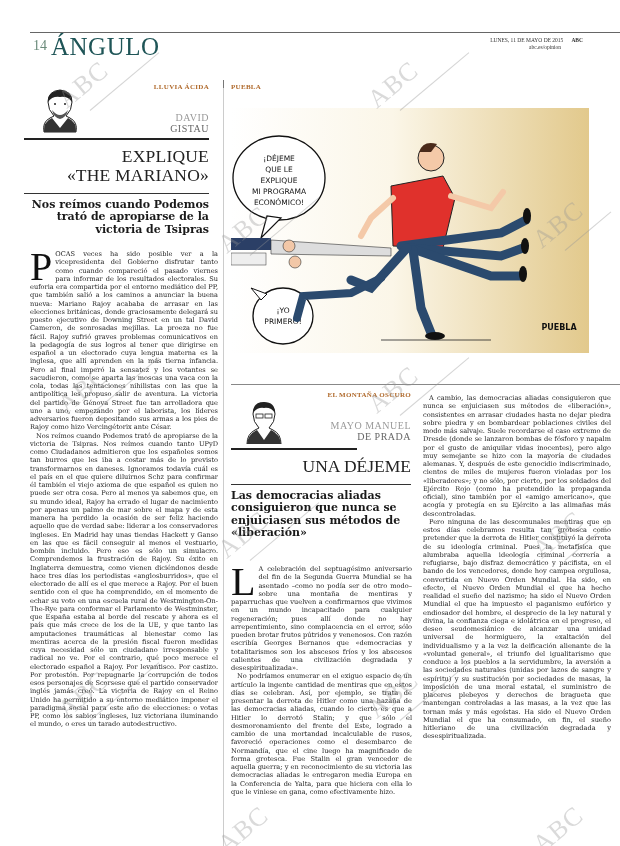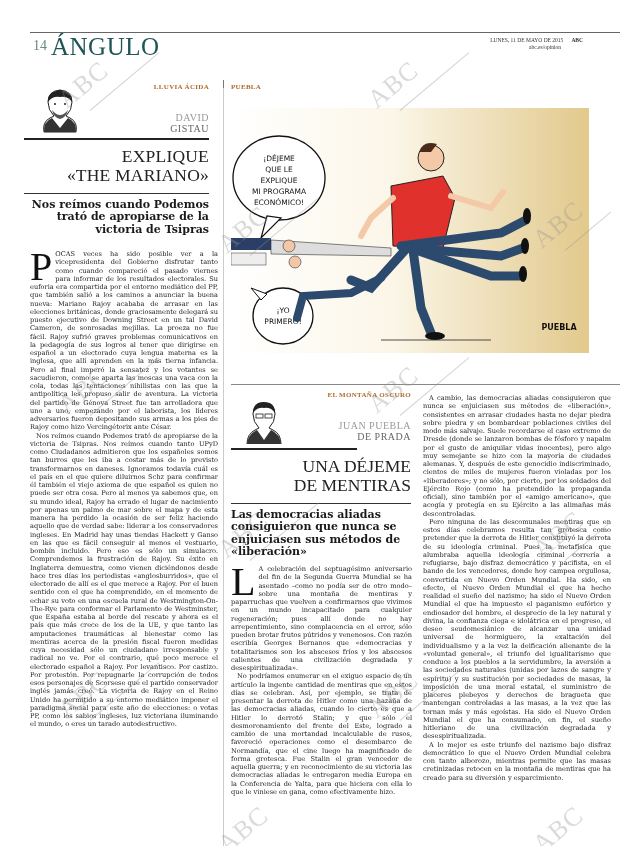--- a/index.html
+++ b/index.html
@@ -158,42 +158,40 @@
   <div class="author-box2">
     <div class="rubric rubric-mid">EL MONTAÑA OSCURO</div>
     <svg class="portrait2" viewBox="0 0 38 44">
       <path d="M2 44 Q2 34 10 30 L14 28 Q8 22 8 14 Q8 4 19 3 Q30 4 30 14 Q30 22 24 28 L28 30 Q36 34 36 44 Z" fill="#fff" stroke="#222" stroke-width="1"></path>
       <path d="M8 13 Q8 2 19 2 Q30 2 30 13 Q26 7 19 8 Q12 7 8 13Z" fill="#222"></path>
       <rect x="11" y="14" width="7" height="4" fill="none" stroke="#222" stroke-width="0.8"></rect>
       <rect x="20" y="14" width="7" height="4" fill="none" stroke="#222" stroke-width="0.8"></rect>
       <path d="M2 44 Q3 34 12 30 L19 40 L26 30 Q35 34 36 44 Z" fill="#333"></path>
     </svg>
     <div class="author-name2">
-      <div>JUAN PUEBLA</div>
+      <div>MAYO MANUEL</div>
       <div class="surname">DE PRADA</div>
     </div>
   </div>
   <div class="rule-thick" style="width:70%;"></div>
   <div class="headline2">
     <div>UNA DÉJEME</div>
-    <div>DE MENTIRAS</div>
   </div>
   <div class="rule"></div>
   <div class="subhead2">Las democracias aliadas consiguieron que nunca se enjuiciasen sus métodos de «liberación»</div>
 </div>
 
 <div class="mid-body body-text">
   <p class="first"><span class="dropcap">L</span><span>A celebración del septuagésimo aniversario del fin de la Segunda Guerra Mundial se ha asentado –como no podía ser de otro modo– sobre una montaña de mentiras y paparruchas que vuelven a confirmarnos que vivimos en un mundo incapacitado para cualquier regeneración; pues allí donde no hay arrepentimiento, sino complacencia en el error, sólo pueden brotar frutos pútridos y venenosos. Con razón escribía Georges Bernanos que «democracias y totalitarismos son los abscesos fríos y los abscesos calientes de una civilización degradada y desespiritualizada».</span></p>
   <p>No podríamos enumerar en el exiguo espacio de un artículo la ingente cantidad de mentiras que en estos días se celebran. Así, por ejemplo, se trata de presentar la derrota de Hitler como una hazaña de las democracias aliadas, cuando lo cierto es que a Hitler lo derrotó Stalin; y que sólo el desmoronamiento del frente del Este, logrado a cambio de una mortandad incalculable de rusos, favoreció operaciones como el desembarco de Normandía, que el cine luego ha magnificado de forma grotesca. Fue Stalin el gran vencedor de aquella guerra; y en reconocimiento de su victoria las democracias aliadas le entregaron media Europa en la Conferencia de Yalta, para que hiciera con ella lo que le viniese en gana, como efectivamente hizo.</p>
 </div>
 
 <div class="right-body body-text">
   <p>A cambio, las democracias aliadas consiguieron que nunca se enjuiciasen sus métodos de «liberación», consistentes en arrasar ciudades hasta no dejar piedra sobre piedra y en bombardear poblaciones civiles del modo más salvaje. Suele recordarse el caso extremo de Dresde (donde se lanzaron bombas de fósforo y napalm por el gusto de aniquilar vidas inocentes), pero algo muy semejante se hizo con la mayoría de ciudades alemanas. Y, después de este genocidio indiscriminado, cientos de miles de mujeres fueron violadas por los «liberadores»; y no sólo, por cierto, por los soldados del Ejército Rojo (como ha pretendido la propaganda oficial), sino también por el «amigo americano», que acogía y protegía en su Ejército a las alimañas más descontroladas.</p>
   <p>Pero ninguna de las descomunales mentiras que en estos días celebramos resulta tan grotesca como pretender que la derrota de Hitler constituyó la derrota de su ideología criminal. Pues la metafísica que alumbraba aquella ideología criminal correría a refugiarse, bajo disfraz democrático y pacifista, en el bando de los vencedores, donde hoy campea orgullosa, convertida en Nuevo Orden Mundial. Ha sido, en efecto, el Nuevo Orden Mundial el que ha hecho realidad el sueño del nazismo; ha sido el Nuevo Orden Mundial el que ha impuesto el paganismo eufórico y endiosador del hombre, el desprecio de la ley natural y divina, la confianza ciega e idolátrica en el progreso, el deseo seudomesiánico de alcanzar una unidad universal de hormiguero, la exaltación del individualismo y a la vez la deificación alienante de la «voluntad general», el triunfo del igualitarismo que conduce a los pueblos a la servidumbre, la aversión a las sociedades naturales (unidas por lazos de sangre y espíritu) y su sustitución por sociedades de masas, la imposición de una moral estatal, el suministro de placeres plebeyos y derechos de bragueta que mantengan controladas a las masas, a la vez que las tornan más y más egoístas. Ha sido el Nuevo Orden Mundial el que ha consumado, en fin, el sueño hitleriano de una civilización degradada y desespiritualizada.</p>
-  <p>A lo mejor es este triunfo del nazismo bajo disfraz democrático lo que el Nuevo Orden Mundial celebra con tanto alborozo, mientras permite que las masas cretinizadas retocen en la montaña de mentiras que ha creado para su diversión y esparcimiento.</p>
 </div>
 
 <div class="watermark" style="left:55px;top:70px;">ABC</div>
 <div class="watermark" style="left:365px;top:70px;">ABC</div>
 <div class="watermark" style="left:215px;top:215px;">ABC</div>
 <div class="watermark" style="left:530px;top:210px;">ABC</div>
 <div class="watermark" style="left:55px;top:375px;">ABC</div>
 <div class="watermark" style="left:365px;top:375px;">ABC</div>
 <div class="watermark" style="left:215px;top:520px;">ABC</div>
 <div class="watermark" style="left:530px;top:520px;">ABC</div>

